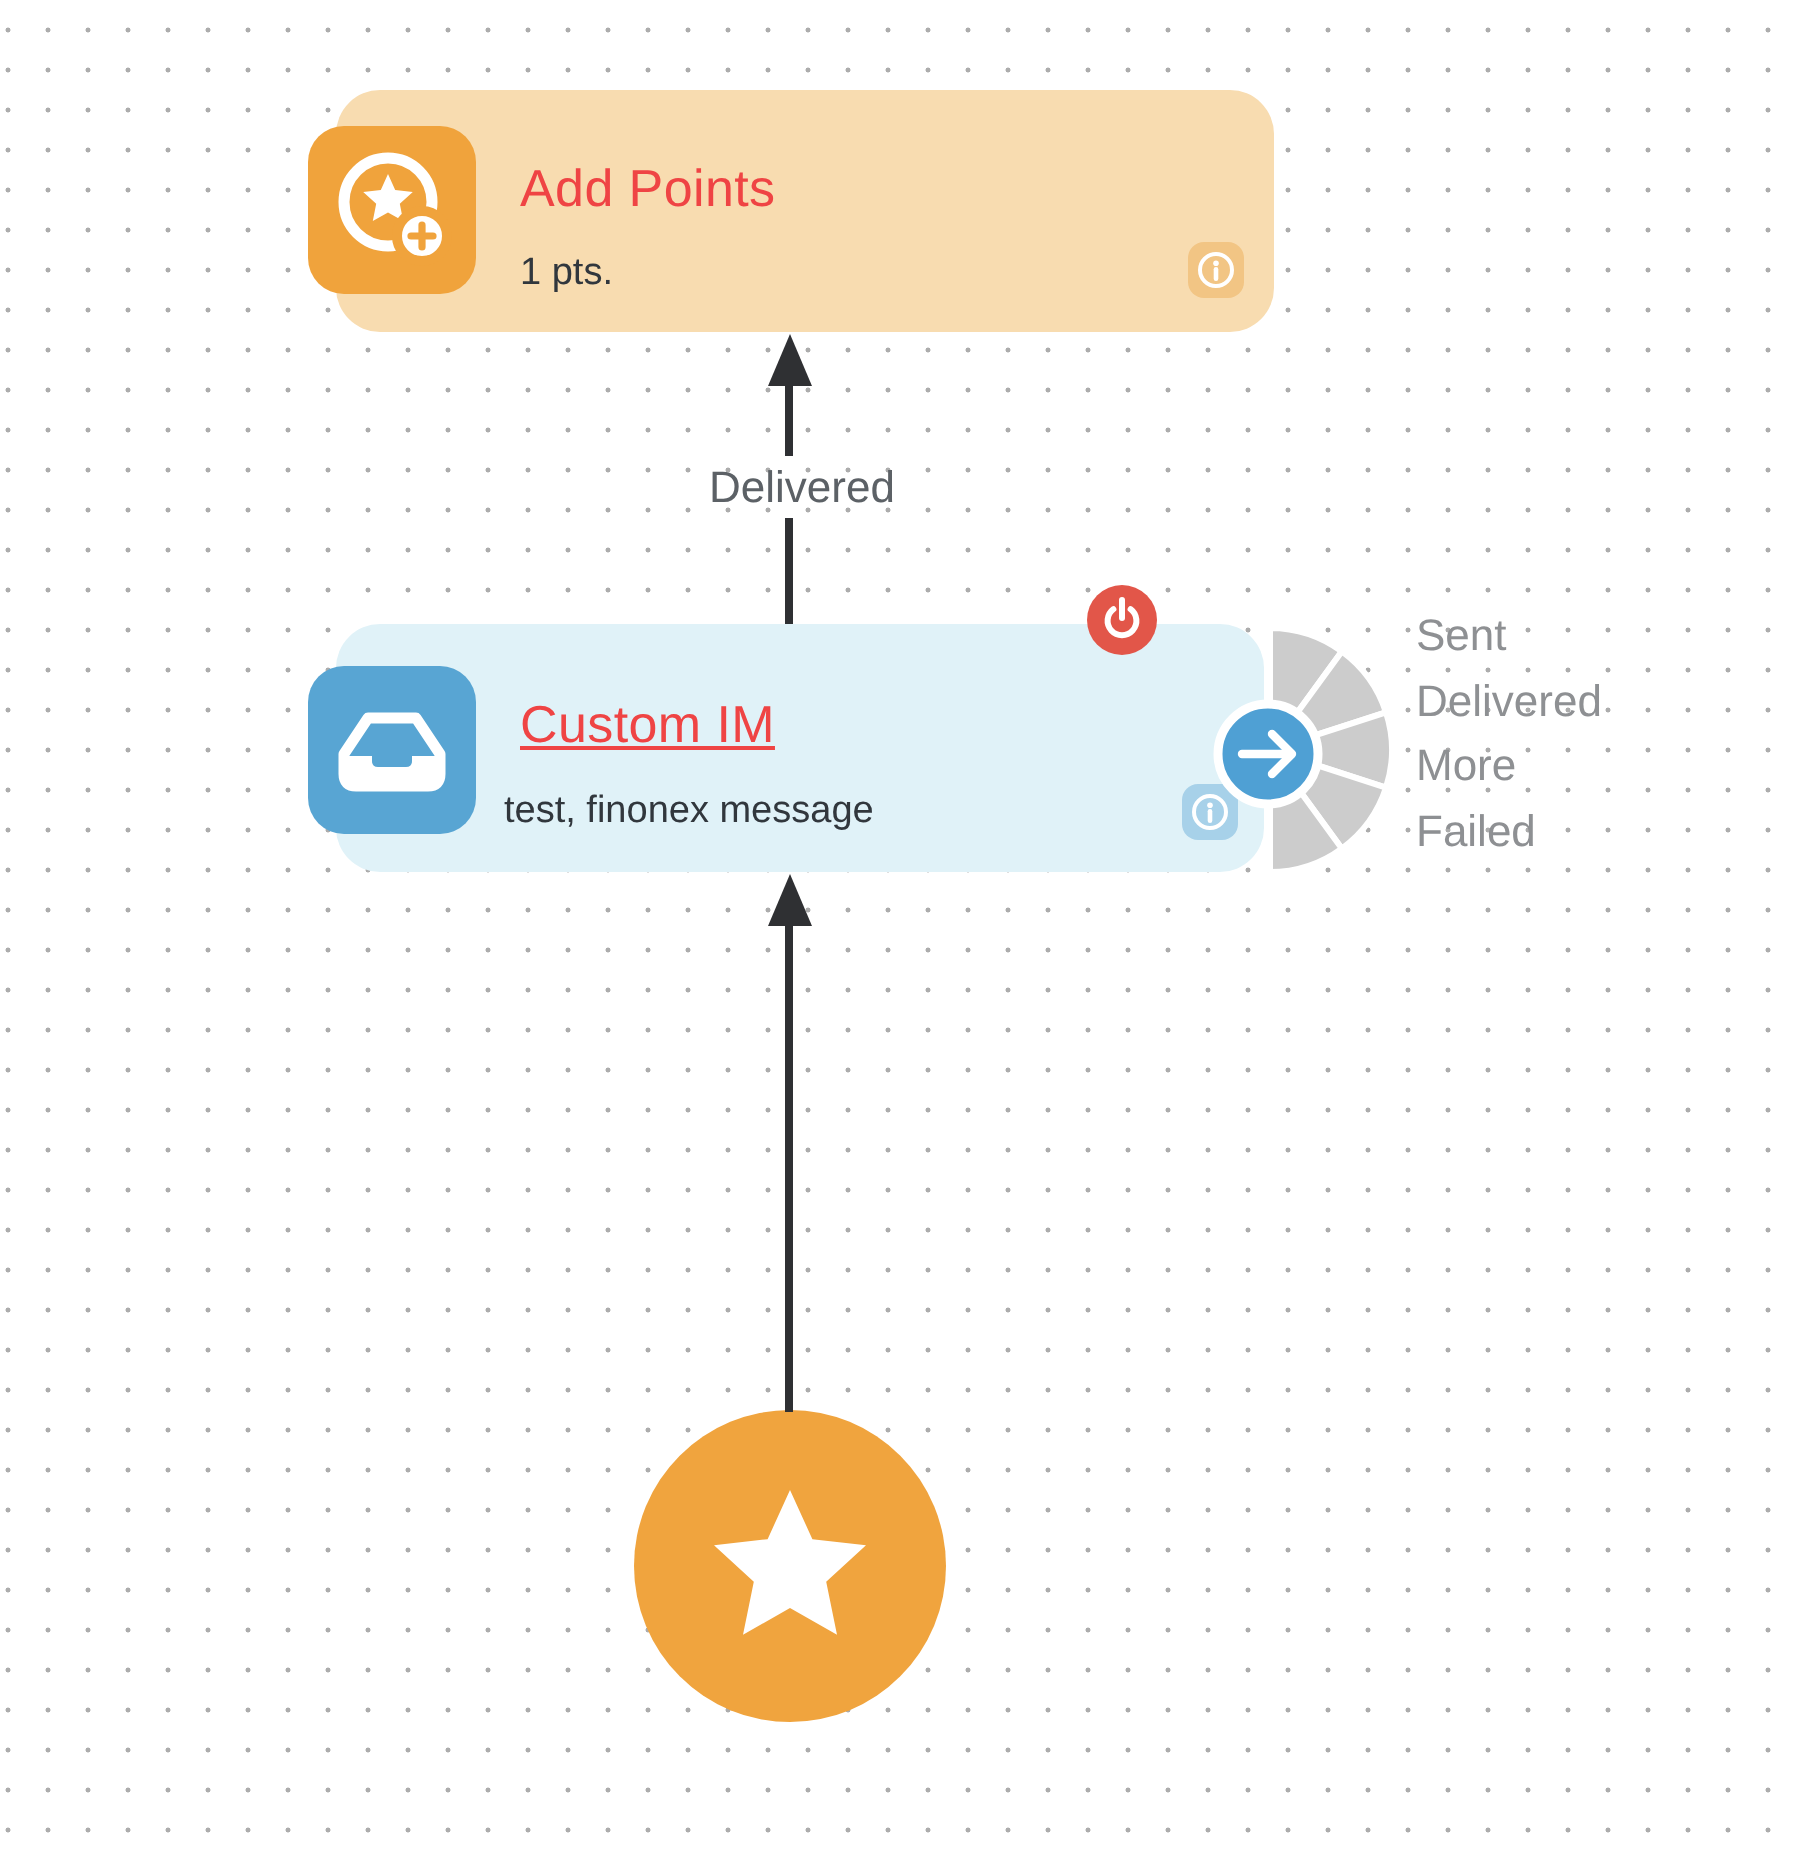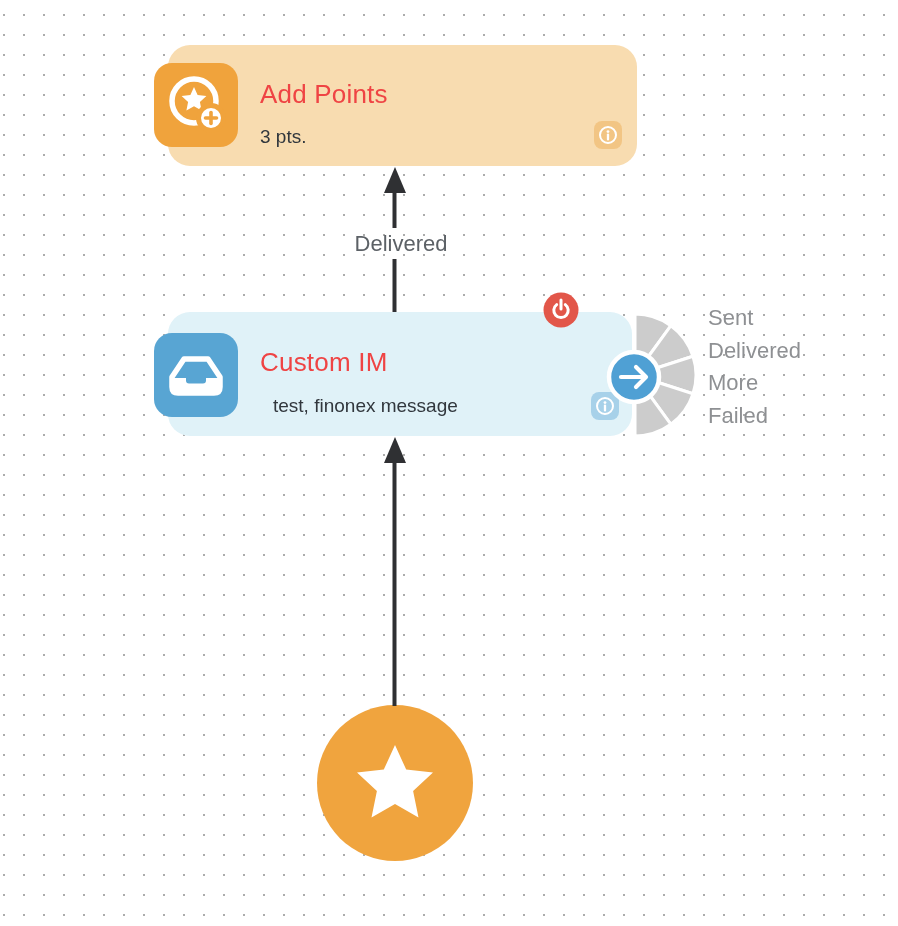--- a/index.html
+++ b/index.html
@@ -51,38 +51,38 @@
 <div class="node-icon" style="left:154px;top:63px;background:#F0A33C;">
   <svg width="84" height="84" viewBox="0 0 84 84">
     <circle cx="40" cy="38" r="22" fill="none" stroke="#ffffff" stroke-width="5.5"></circle>
     <polygon fill="#ffffff" points="40,24 43.6,32 52.4,33 45.9,38.9 47.6,47.5 40,43.2 32.4,47.5 34.1,38.9 27.6,33 36.4,32"></polygon>
     <circle cx="57" cy="55" r="12.5" fill="#ffffff" stroke="#F0A33C" stroke-width="5"></circle>
     <line x1="57" y1="49.5" x2="57" y2="60.5" stroke="#F0A33C" stroke-width="3.6" stroke-linecap="round"></line>
     <line x1="51.5" y1="55" x2="62.5" y2="55" stroke="#F0A33C" stroke-width="3.6" stroke-linecap="round"></line>
   </svg>
 </div>
 <div class="node-title" style="left:260px;top:79px;">Add Points</div>
-<div class="node-subtitle" style="left:260px;top:126px;">3 pts.</div>
+<div class="node-subtitle" style="left:260px;top:126px;">1 pts.</div>
 <div class="info-badge" style="left:594px;top:121px;background:#F2C584;">
   <svg width="28" height="28" viewBox="0 0 28 28">
     <circle cx="14" cy="14" r="8" fill="none" stroke="#ffffff" stroke-width="2"></circle>
     <circle cx="14" cy="10.6" r="1.4" fill="#ffffff"></circle>
     <line x1="14" y1="13.6" x2="14" y2="18.4" stroke="#ffffff" stroke-width="2.3" stroke-linecap="round"></line>
   </svg>
 </div>
 
 <div class="node" style="left:168px;top:312px;width:464px;height:124px;background:#E0F2F8;"></div>
 <div class="node-icon" style="left:154px;top:333px;background:#58A5D3;">
   <svg width="84" height="84" viewBox="0 0 84 84">
     <path d="M30,26 H54 L66,44 V54 Q66,60 60,60 H24 Q18,60 18,54 V44 Z" fill="none" stroke="#ffffff" stroke-width="5.5" stroke-linejoin="round"></path>
     <path d="M18,45 H32 V47.5 Q32,50.5 35,50.5 H49 Q52,50.5 52,47.5 V45 H66 V54 Q66,60 60,60 H24 Q18,60 18,54 Z" fill="#ffffff"></path>
   </svg>
 </div>
-<div class="node-title" style="left:260px;top:347px;">Custom IM</div>
-<div class="node-subtitle" style="left:273px;top:395px;">test, finonex message</div>
+<div class="node-title" style="left:260px;top:347px;text-decoration:underline;">Custom IM</div>
+<div class="node-subtitle" style="left:252px;top:395px;">test, finonex message</div>
 <div class="info-badge" style="left:591px;top:392px;background:#A7D1E9;">
   <svg width="28" height="28" viewBox="0 0 28 28">
     <circle cx="14" cy="14" r="8" fill="none" stroke="#ffffff" stroke-width="2"></circle>
     <circle cx="14" cy="10.6" r="1.4" fill="#ffffff"></circle>
     <line x1="14" y1="13.6" x2="14" y2="18.4" stroke="#ffffff" stroke-width="2.3" stroke-linecap="round"></line>
   </svg>
 </div>
 
 <div class="edge-label" style="left:340px;top:231px;width:122px;">Delivered</div>
 

